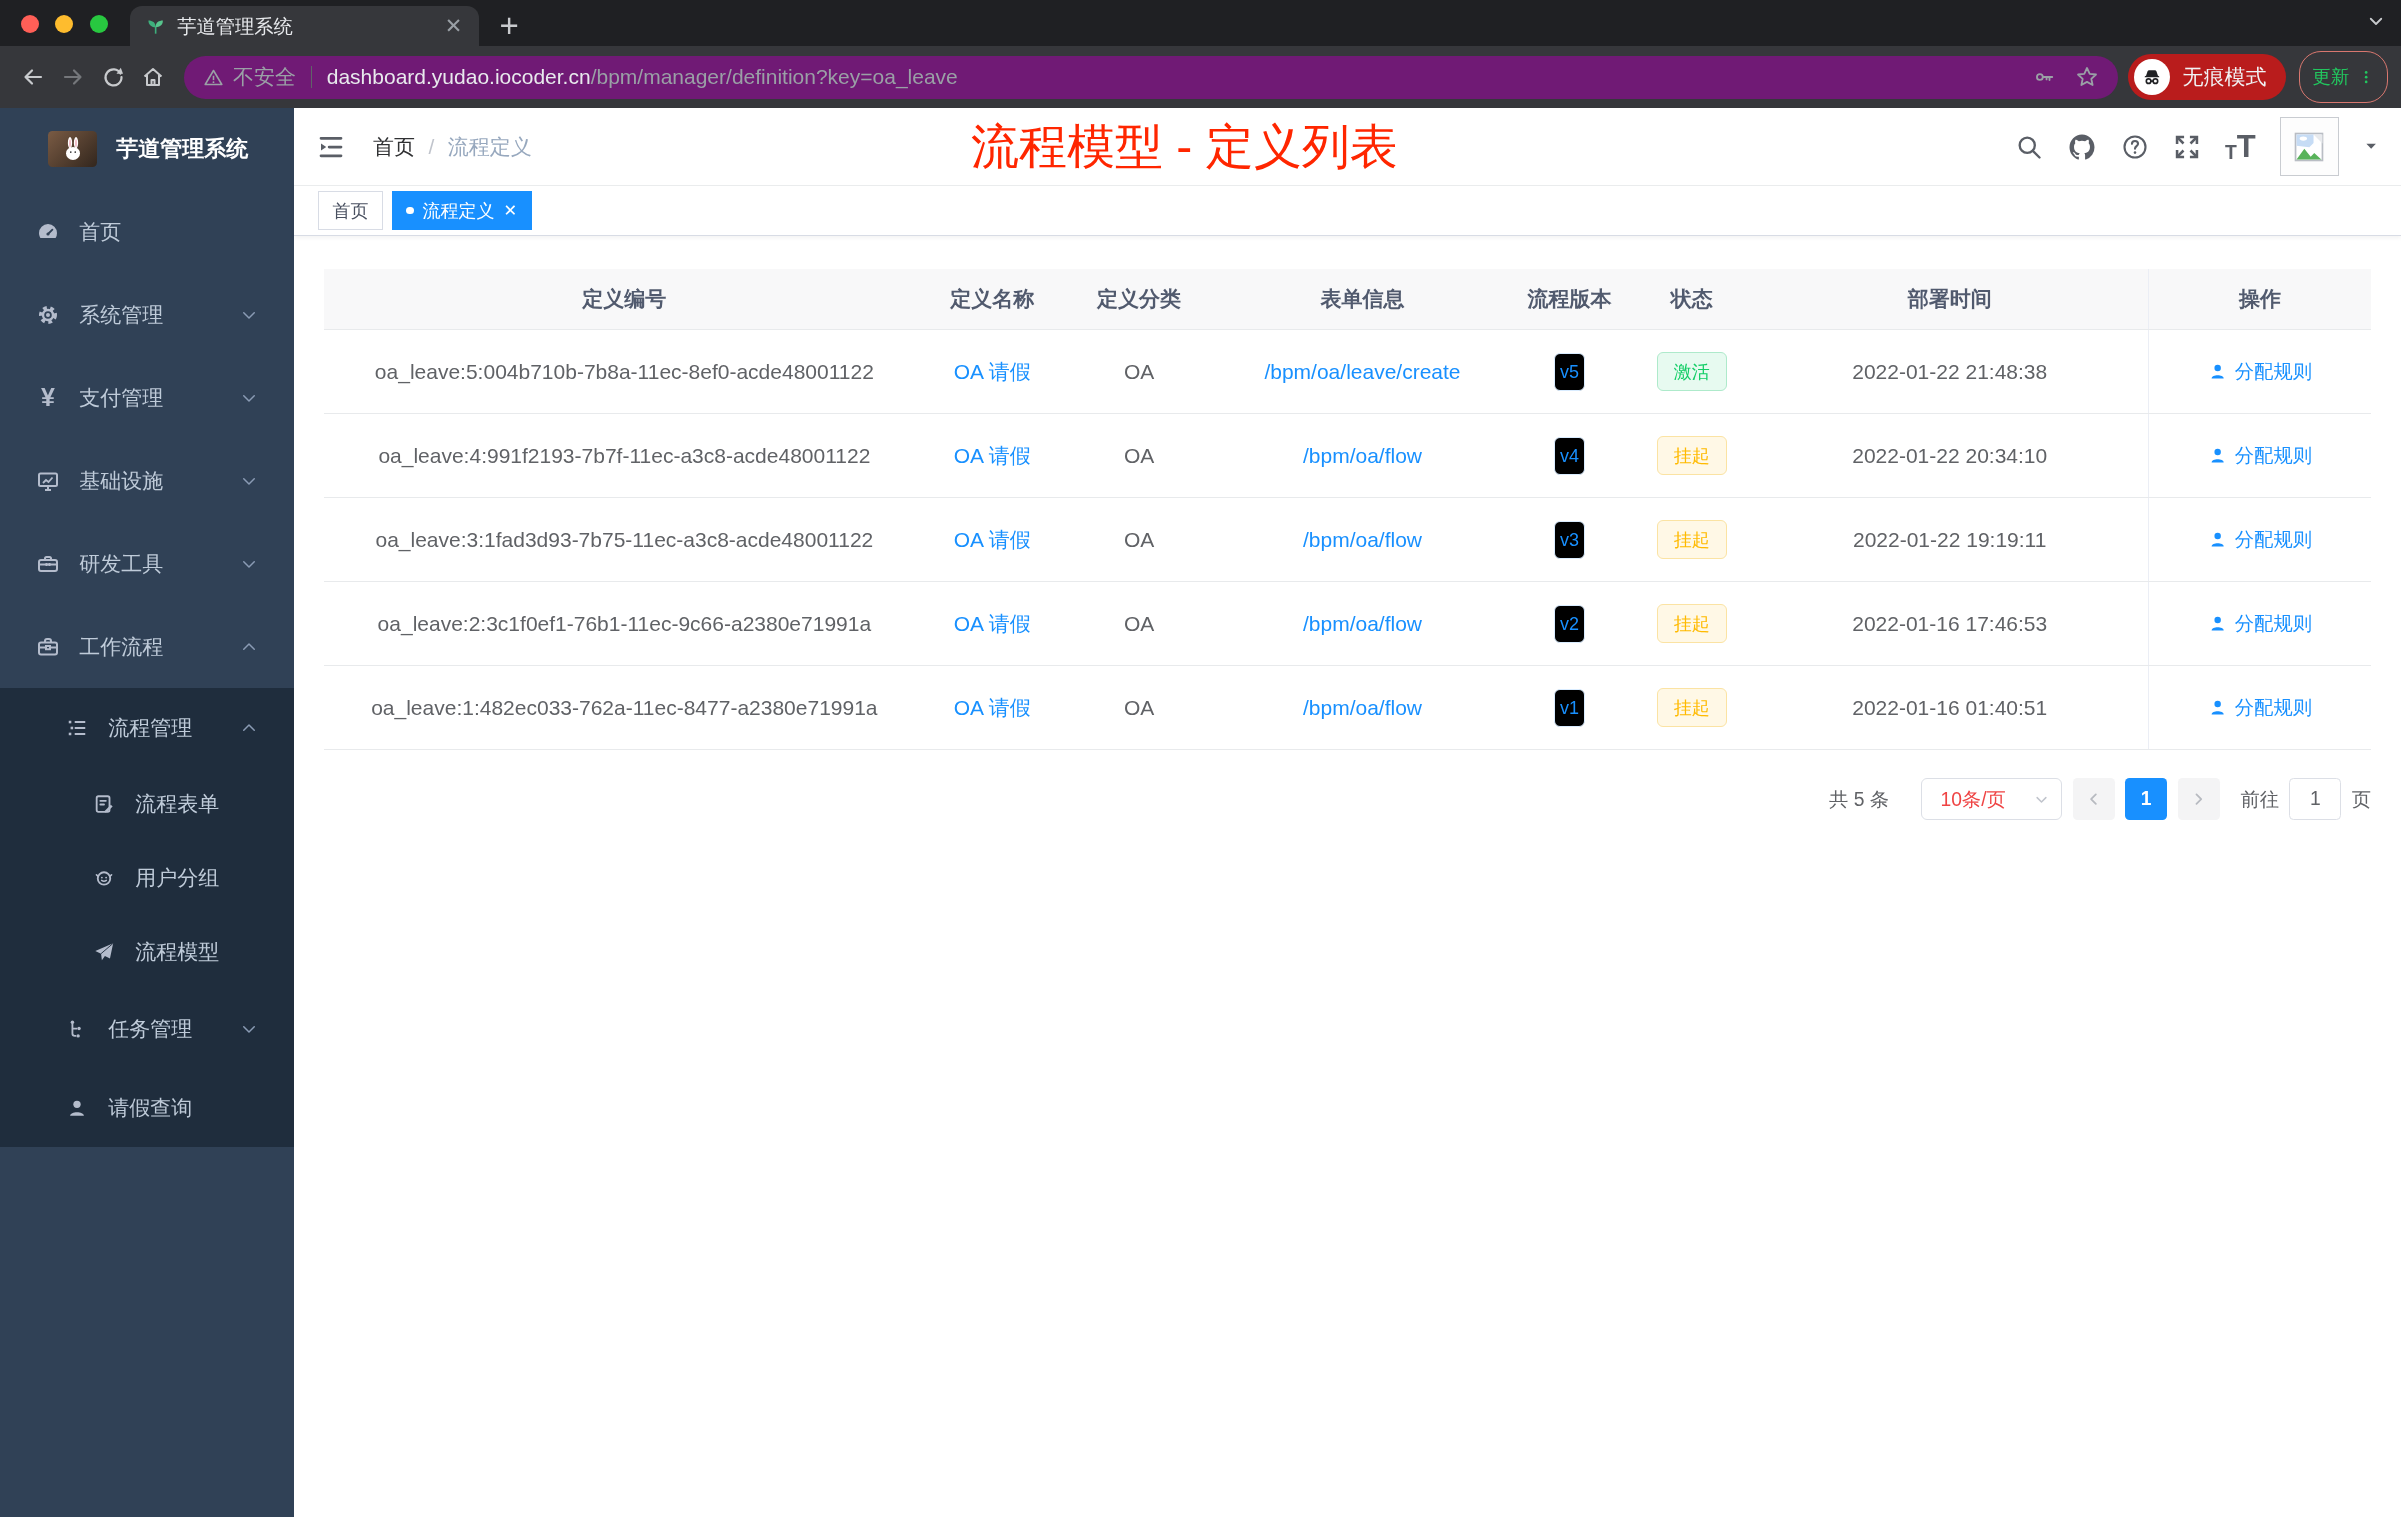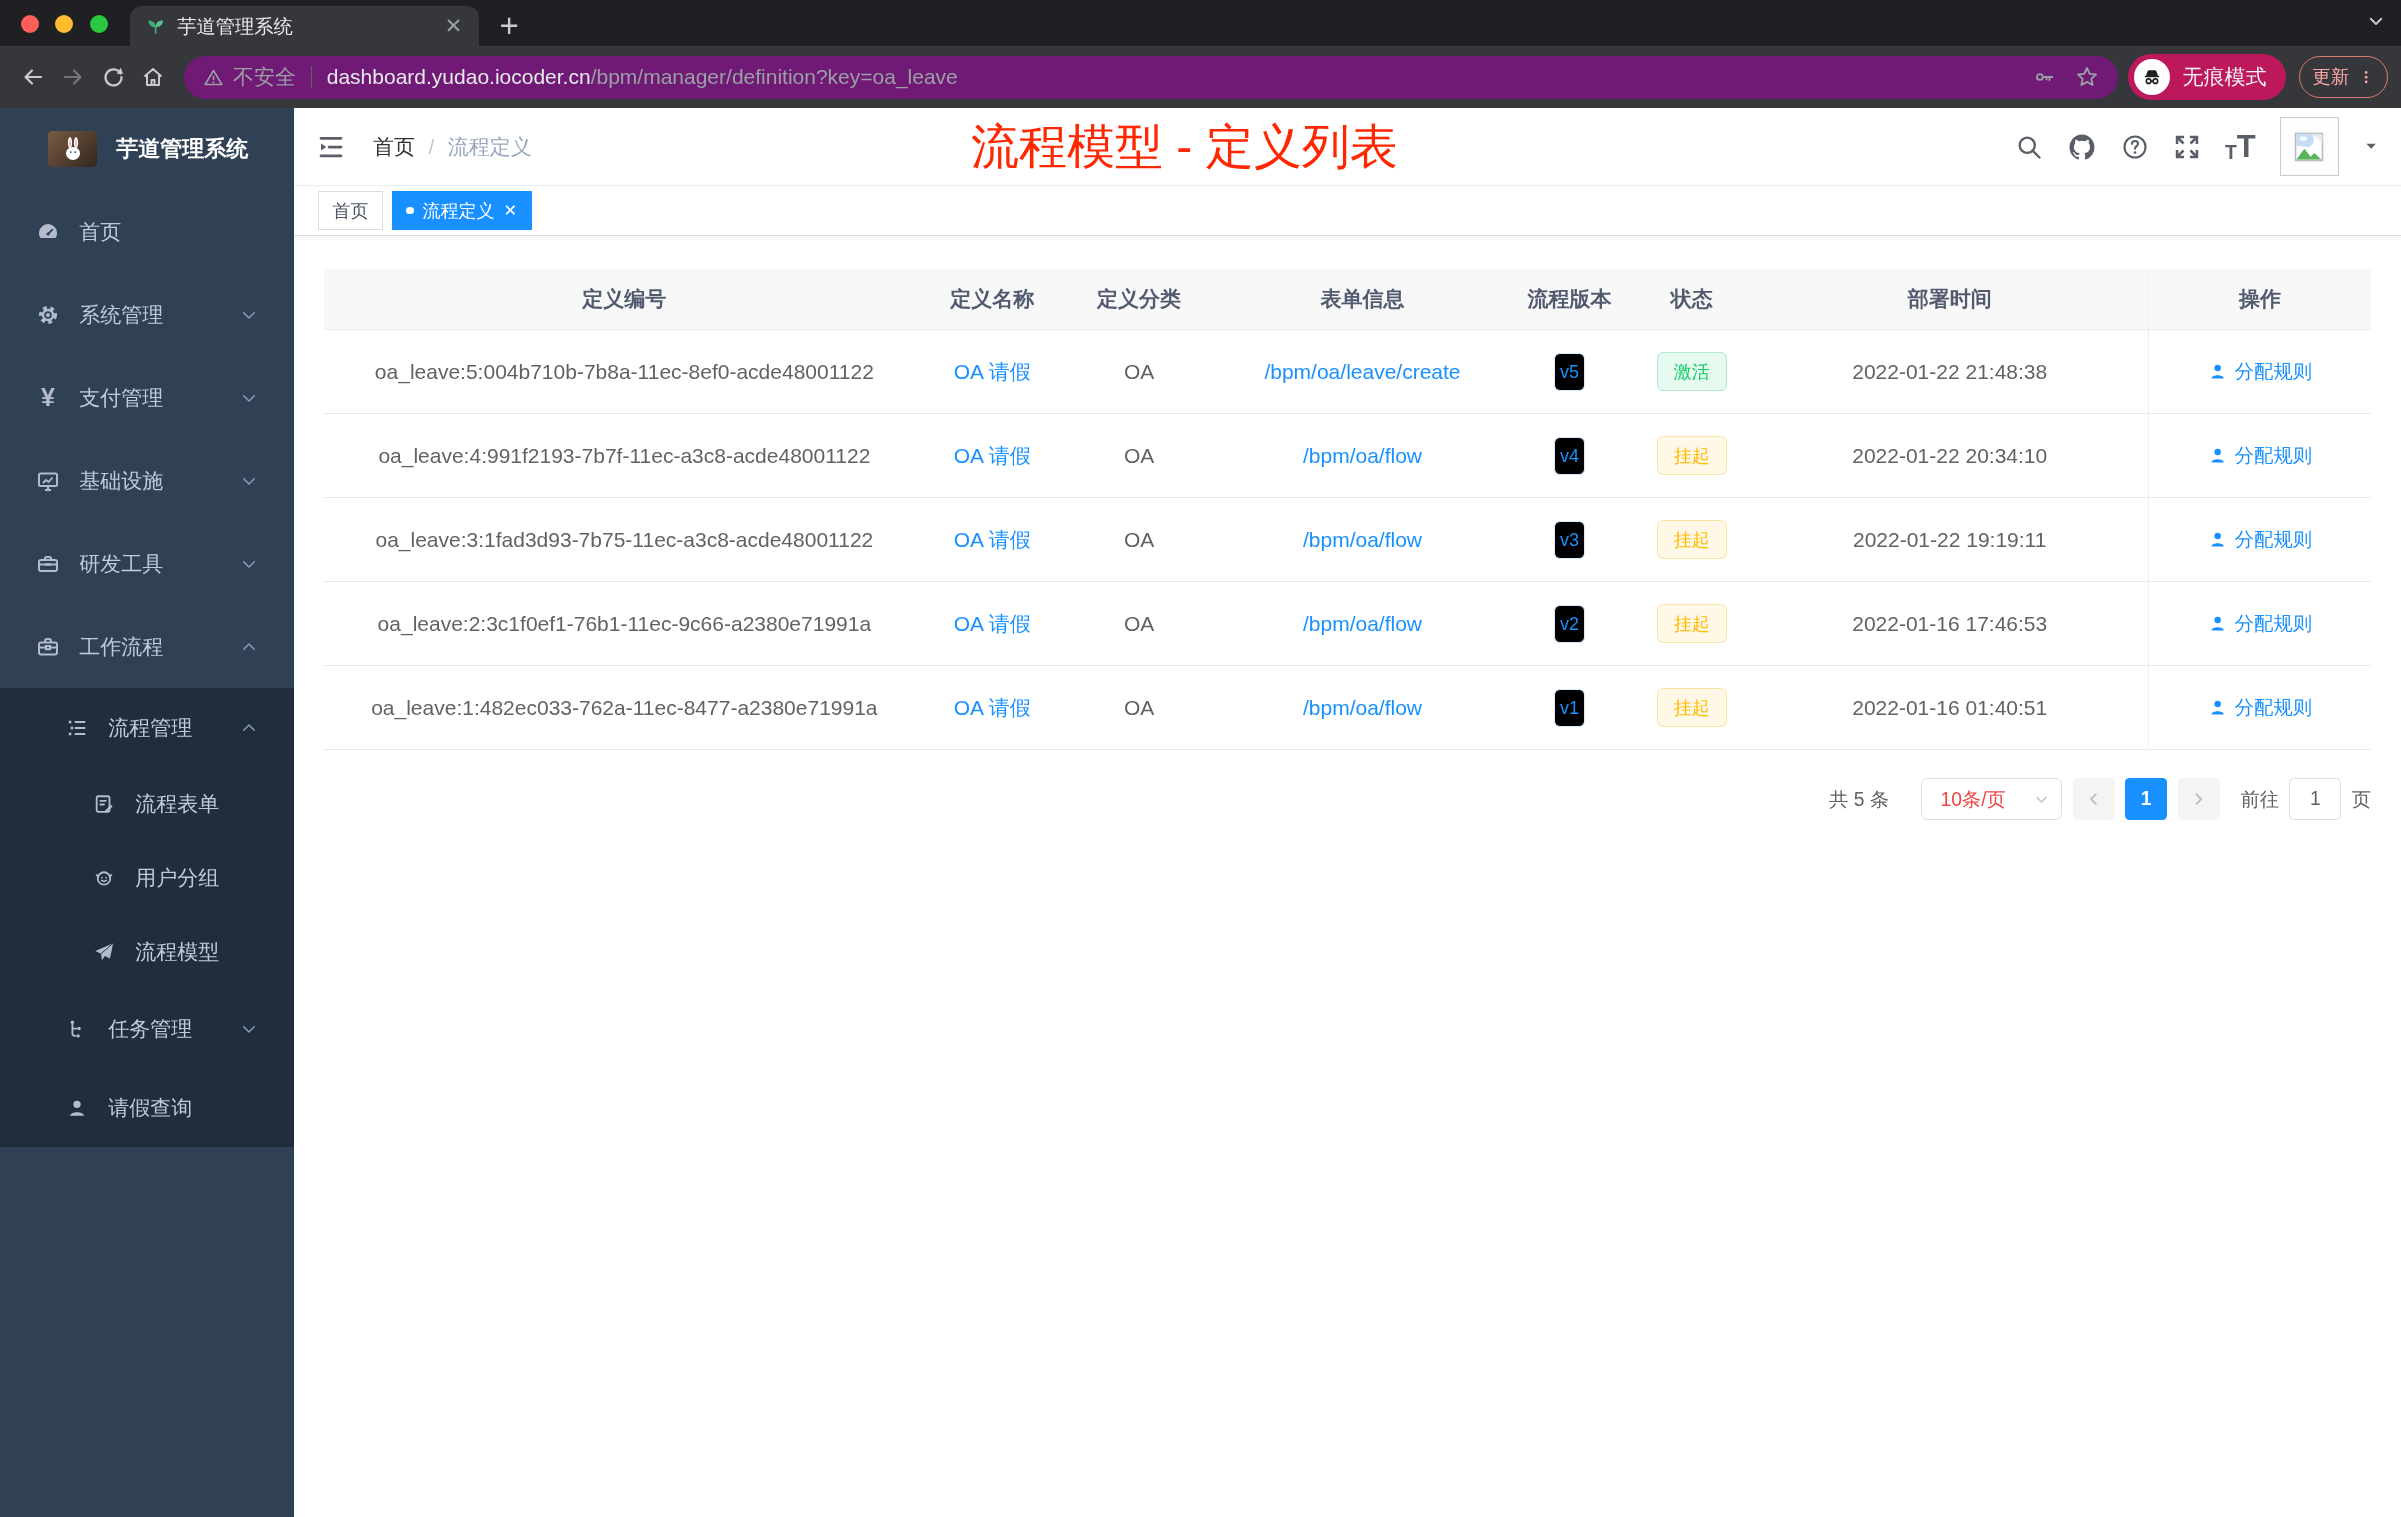--- a/index.html
+++ b/index.html
@@ -19,25 +19,25 @@
   .newtab { color:#c8cacd; font-size:33px; font-weight:300; margin:0 0 4.5px 21px; line-height:1; }
   .strip-caret { position:absolute; right:16.3px; top:12px; color:#c8cacd; }
   .toolbar { height:62px; background:#36373b; display:flex; align-items:center; padding:0 13.4px; }
   .nav-icon { width:40px; height:40px; display:flex; align-items:center; justify-content:center; color:#c8cacd; }
   .nav-icon.dim { color:#75777b; }
   .urlbar { flex:1; height:43px; background:#701a75; border-radius:21.5px; display:flex; align-items:center;
             padding:0 19.3px; margin:0 10.4px; font-size:21px; color:#9aa0a6; }
   .url-divider { width:0.7px; height:22px; background:#5f6368; margin:0 15px; }
   .url-host { color:#e8eaed; } .url-path { color:#9aa0a6; }
   .url-right { margin-left:auto; display:flex; align-items:center; gap:19.3px; color:#9aa0a6; }
-  .incog { display:flex; align-items:center; gap:12px; background:#be185d; border-radius:24px; height:46px;
+  .incog { display:flex; align-items:center; gap:12px; background:#b91c1c; border-radius:24px; height:46px;
            padding:0 19.3px 0 6px; color:#f1f3f4; font-size:21px; margin-right:13.4px; white-space:nowrap; }
   .incog-circle { width:36px; height:36px; border-radius:50%; background:#fff; display:flex; align-items:center; justify-content:center; }
-  .update-btn { display:flex; align-items:center; gap:9px; border:1.5px solid #d9776f; color:#fca5a5;
-                border-radius:22px; height:42px; padding:0 12px; font-size:18.6px; white-space:nowrap;text-align:center; }
+  .update-btn { display:flex; align-items:center; gap:9px; border:1.5px solid #d9776f; color:#22c55e;
+                border-radius:22px; height:52px; padding:0 12px; font-size:18.6px; white-space:nowrap;text-align:center; }
 
   
   .app { display:flex; height:1410px; }
   .sidebar { width:294px; flex-shrink:0; background:#304156; color:#bfcbd9; }
   .logo-row { height:82px; display:flex; align-items:center; padding-left:48px; gap:19.3px; }
   .logo-img { width:49px; height:36px; border-radius:4.5px; background:linear-gradient(135deg,#7a5b44,#32261d);
               display:flex; align-items:center; justify-content:center; overflow:hidden; }
   .logo-title { font-size:22px; font-weight:700; color:#fff; white-space:nowrap; }
   .menu-item { display:flex; align-items:center; position:relative; font-size:21px; color:#bfcbd9; cursor:pointer; white-space:nowrap; }
   .menu-item .mi { width:24px; height:24px; margin-right:19.3px; color:#b4bccc; flex-shrink:0;

